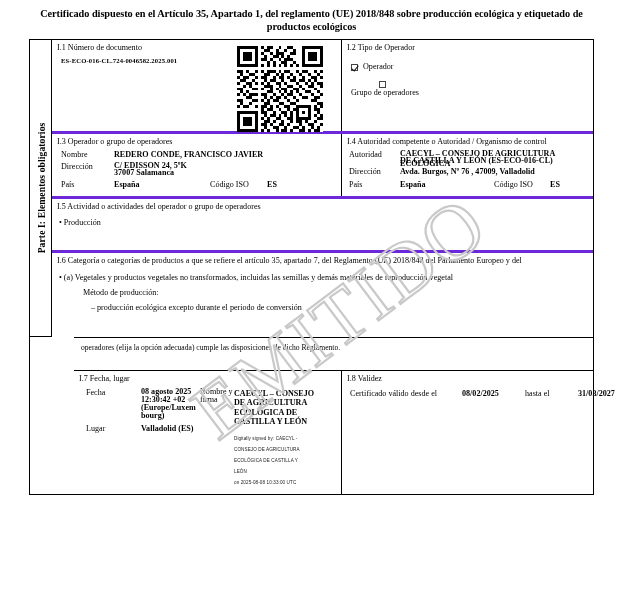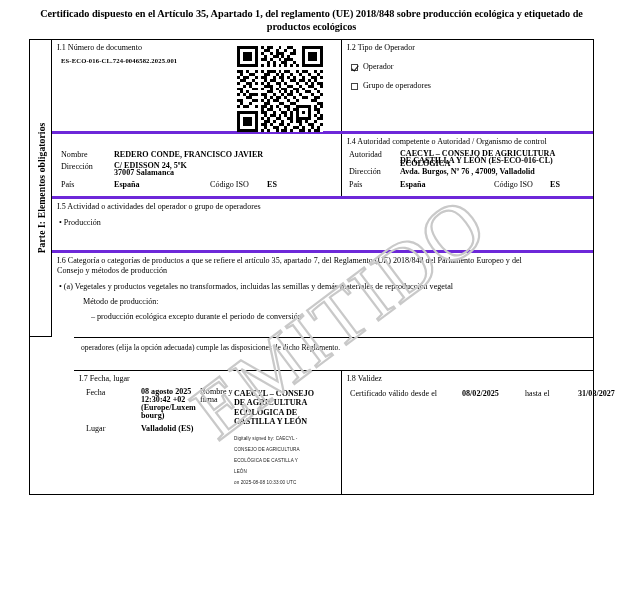--- a/index.html
+++ b/index.html
@@ -561,30 +561,31 @@
             </svg>
           </div>
         </div>
 
         <div class="cell" id="cell-12">
           <div class="sec-head">I.2 Tipo de Operador</div>
           <div class="chk-line" style="left:9px; top:22px;">
             <span class="chk-box checked"></span>
             <span>Operador</span>
           </div>
-          <div class="chk-line" style="left:9px; top:41px;">
+          <div class="chk-line" style="left:9px; top:41px;flex-direction:column;">
             <span class="chk-box"></span>
             <span>Grupo de operadores</span>
           </div>
         </div>
       </div>
 
       <div class="row bdr-b" id="row-13">
 
         <div class="cell bdr-r" id="cell-13">
+          <div class="sec-head">I.3 Operador o grupo de operadores</div>
           <div class="fld fld-label" style="left:9px; top:16px;">Nombre</div>
           <div class="fld fld-val" style="left:62px; top:16px;">REDERO CONDE, FRANCISCO JAVIER</div>
           <div class="fld fld-label" style="left:9px; top:28px;">Dirección</div>
           <div class="fld fld-val" style="left:62px; top:27px;">C/ EDISSON 24, 5ºK</div>
           <div class="fld fld-val" style="left:62px; top:34px;">37007 Salamanca</div>
           <div class="fld fld-label" style="left:9px; top:46px;">País</div>
           <div class="fld fld-val" style="left:62px; top:46px;">España</div>
           <div class="fld fld-label" style="left:158px; top:46px;">Código ISO</div>
           <div class="fld fld-val" style="left:215px; top:46px;">ES</div>
         </div>
@@ -606,21 +607,20 @@
       <div class="row bdr-b" id="row-15">
         <div class="cell" id="cell-15">
           <div class="sec-head">I.5 Actividad o actividades del operador o grupo de operadores</div>
           <div class="bullet-line">• Producción</div>
         </div>
       </div>
 
       <div class="row" id="row-16">
         <div class="cell" id="cell-16">
           <div class="sec-head-2">I.6 Categoría o categorías de productos a que se refiere el artículo 35, apartado 7, del Reglamento (UE) 2018/848 del Parlamento Europeo y del</div>
-          <div class="sec-head-2">Consejo  y métodos de producción</div>
           <div class="cat-item">• (a) Vegetales y productos vegetales no transformados, incluidas las semillas y demás materiales de reproducción vegetal</div>
           <div class="cat-sub">Método de producción:</div>
           <div class="cat-sub2">– producción ecológica excepto durante el periodo de conversión</div>
         </div>
       </div>
 
       <div class="declaration">
         <div>operadores (elija la opción adecuada) cumple las disposiciones de dicho Reglamento.</div>
       </div>
 

